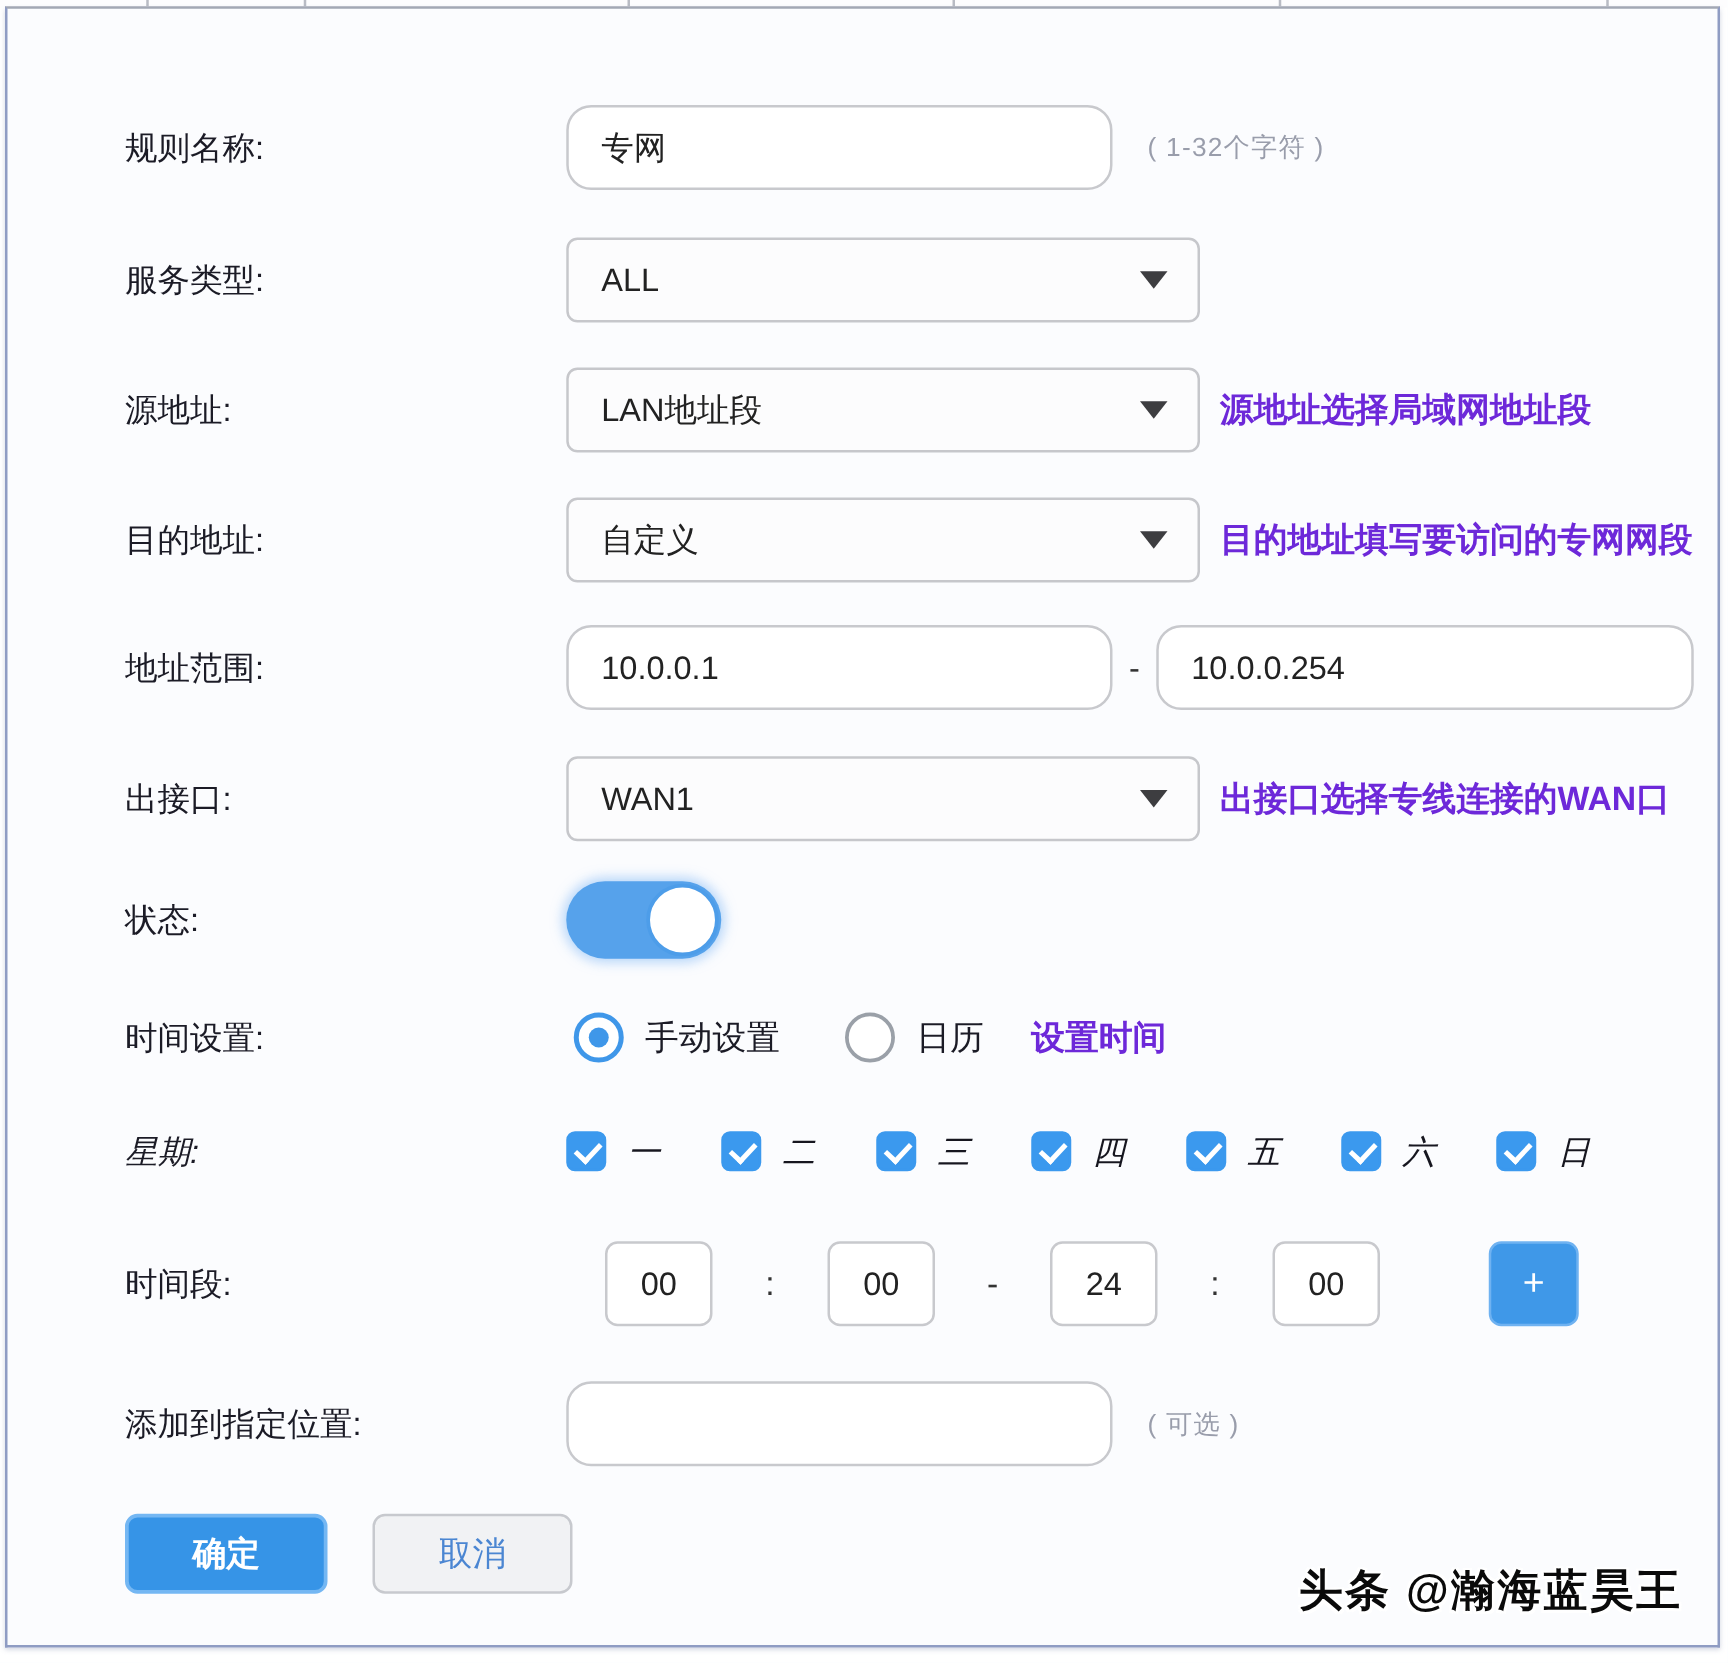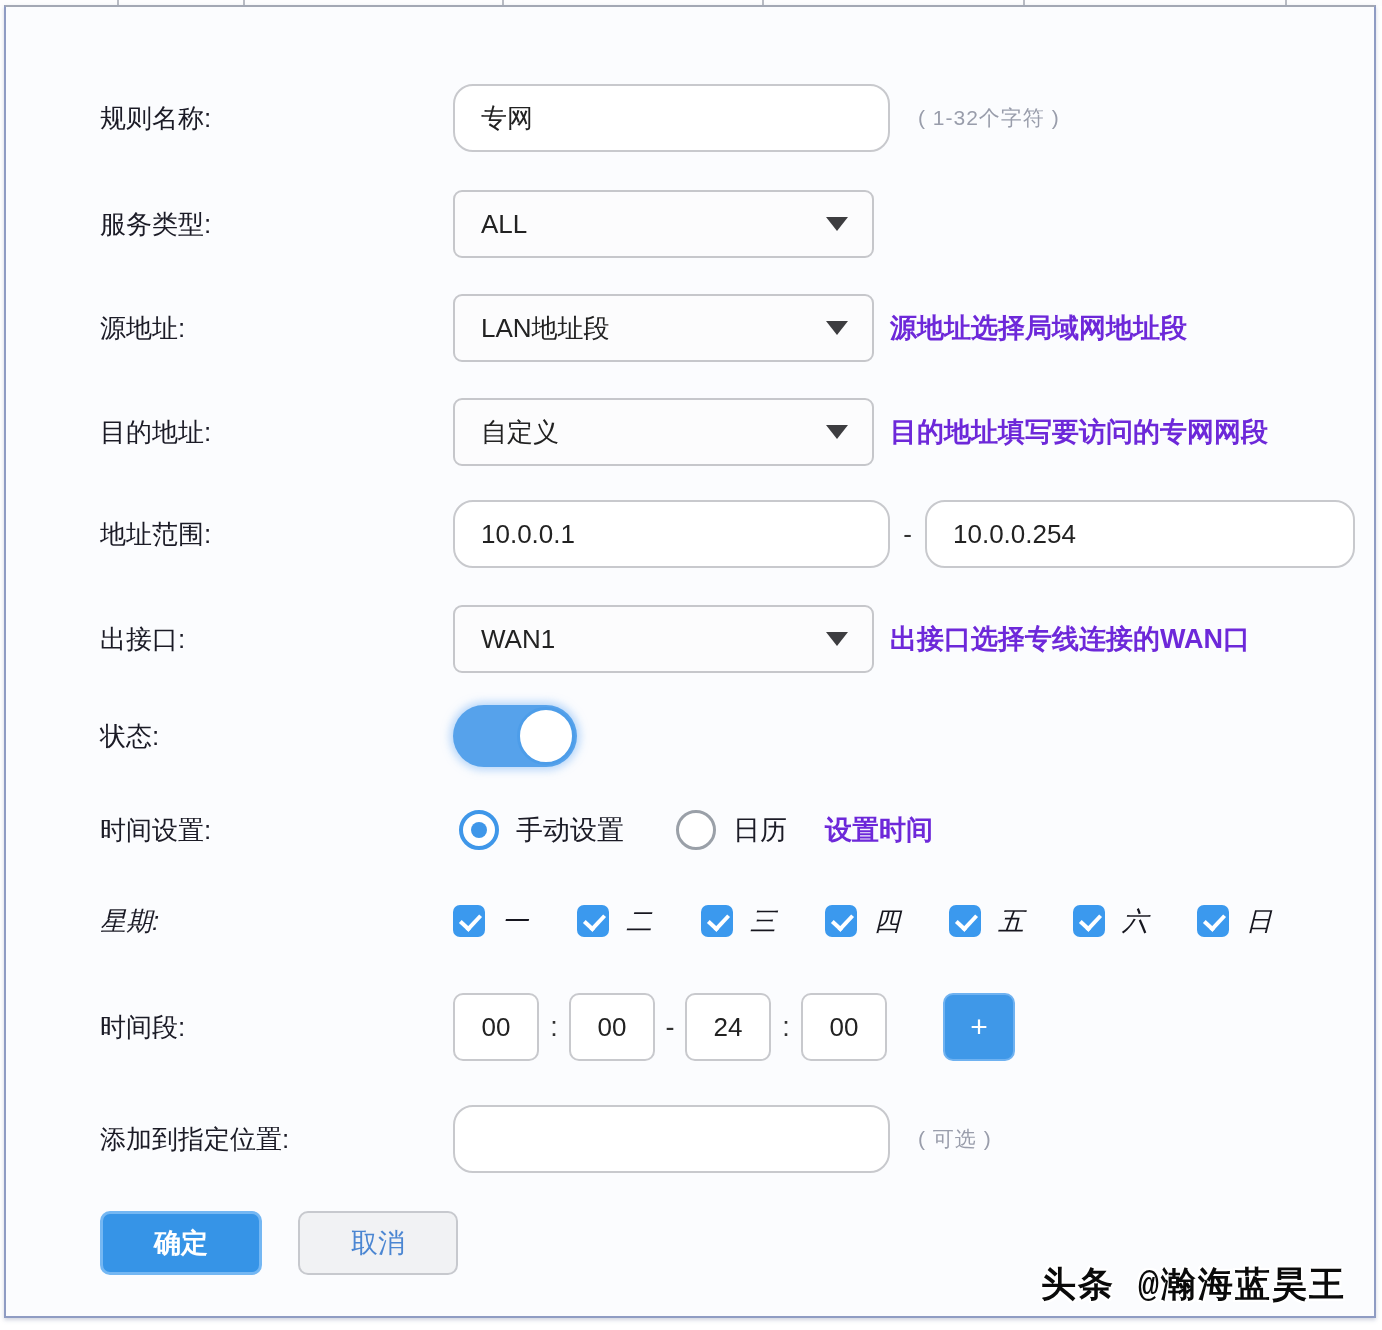--- a/index.html
+++ b/index.html
@@ -22,21 +22,21 @@
 
   .text-input{
     box-sizing:border-box;height:68px;border:2px solid #c8c9cd;border-radius:20px;
     background:#ffffff;font-size:26px;color:#222;padding:0 26px;outline:none;
     font-family:"Liberation Sans","DejaVu Sans",sans-serif;
   }
   .w-main{width:437px;}
   .w-second{width:430px;}
 
   .select{
-    position:relative;width:421px;height:68px;box-sizing:border-box;flex:none;
+    position:relative;width:507px;height:68px;box-sizing:border-box;flex:none;
     border:2px solid #c6c7cb;border-radius:9px;background:#fcfcfd;
     display:flex;align-items:center;padding:0 26px;font-size:26px;color:#222;cursor:pointer;
   }
   .caret{
     position:absolute;right:24px;top:50%;margin-top:-7px;width:0;height:0;
     border-left:11px solid transparent;border-right:11px solid transparent;
     border-top:14px solid #3d3d40;
   }
   .note{margin-left:16px;font-size:27px;font-weight:bold;color:#6d28d9;white-space:nowrap;}
   .hint{margin-left:28px;font-size:21px;color:#999dab;white-space:nowrap;letter-spacing:1px;}
@@ -87,25 +87,24 @@
   }
 
   .btn{
     height:64px;box-sizing:border-box;border-radius:10px;display:flex;align-items:center;
     justify-content:center;font-size:27px;cursor:pointer;flex:none;
   }
   .btn-primary{width:162px;background:#3694e7;border:3px solid #74b7f3;color:#fff;font-weight:bold;}
   .btn-secondary{width:160px;margin-left:36px;background:#f1f2f4;border:2px solid #c7c9ce;color:#4b86d2;}
 
   .watermark{
-    position:absolute;right:28px;bottom:8px;font-size:35px;font-weight:bold;color:#0a0a0a;
+    position:absolute;right:28px;bottom:20px;font-size:35px;font-weight:bold;color:#0a0a0a;
     letter-spacing:2px;white-space:nowrap;
     text-shadow:-2px -2px 0 #fff,2px -2px 0 #fff,-2px 2px 0 #fff,2px 2px 0 #fff,
                  0 -2px 0 #fff,0 2px 0 #fff,-2px 0 0 #fff,2px 0 0 #fff;
-    font-family:Liberation Mono, monospace;
   }
 </style>
 </head>
 <body>
 
 <div class="top-strip">
   <div class="tick" style="left:117px"></div>
   <div class="tick" style="left:243px"></div>
   <div class="tick" style="left:502px"></div>
   <div class="tick" style="left:762px"></div>
@@ -204,21 +203,21 @@
     <div class="day">
       <span class="cb checked"></span>
       <span class="day-label">六</span>
     </div>
     <div class="day">
       <span class="cb checked"></span>
       <span class="day-label">日</span>
     </div>
   </div>
 
-  <div class="row" style="top:986px;height:68px;">
+  <div class="row" style="top:986px;height:68px;gap:31px;">
     <div class="flabel">时间段:</div>
     <input class="tbox" type="text" value="00" style="">
     <div class="tsep">:</div>
     <input class="tbox" type="text" value="00" style="">
     <div class="tsep">-</div>
     <input class="tbox" type="text" value="24" style="">
     <div class="tsep">:</div>
     <input class="tbox" type="text" value="00" style="">
     <div class="plus-btn">
       <span>+</span>

